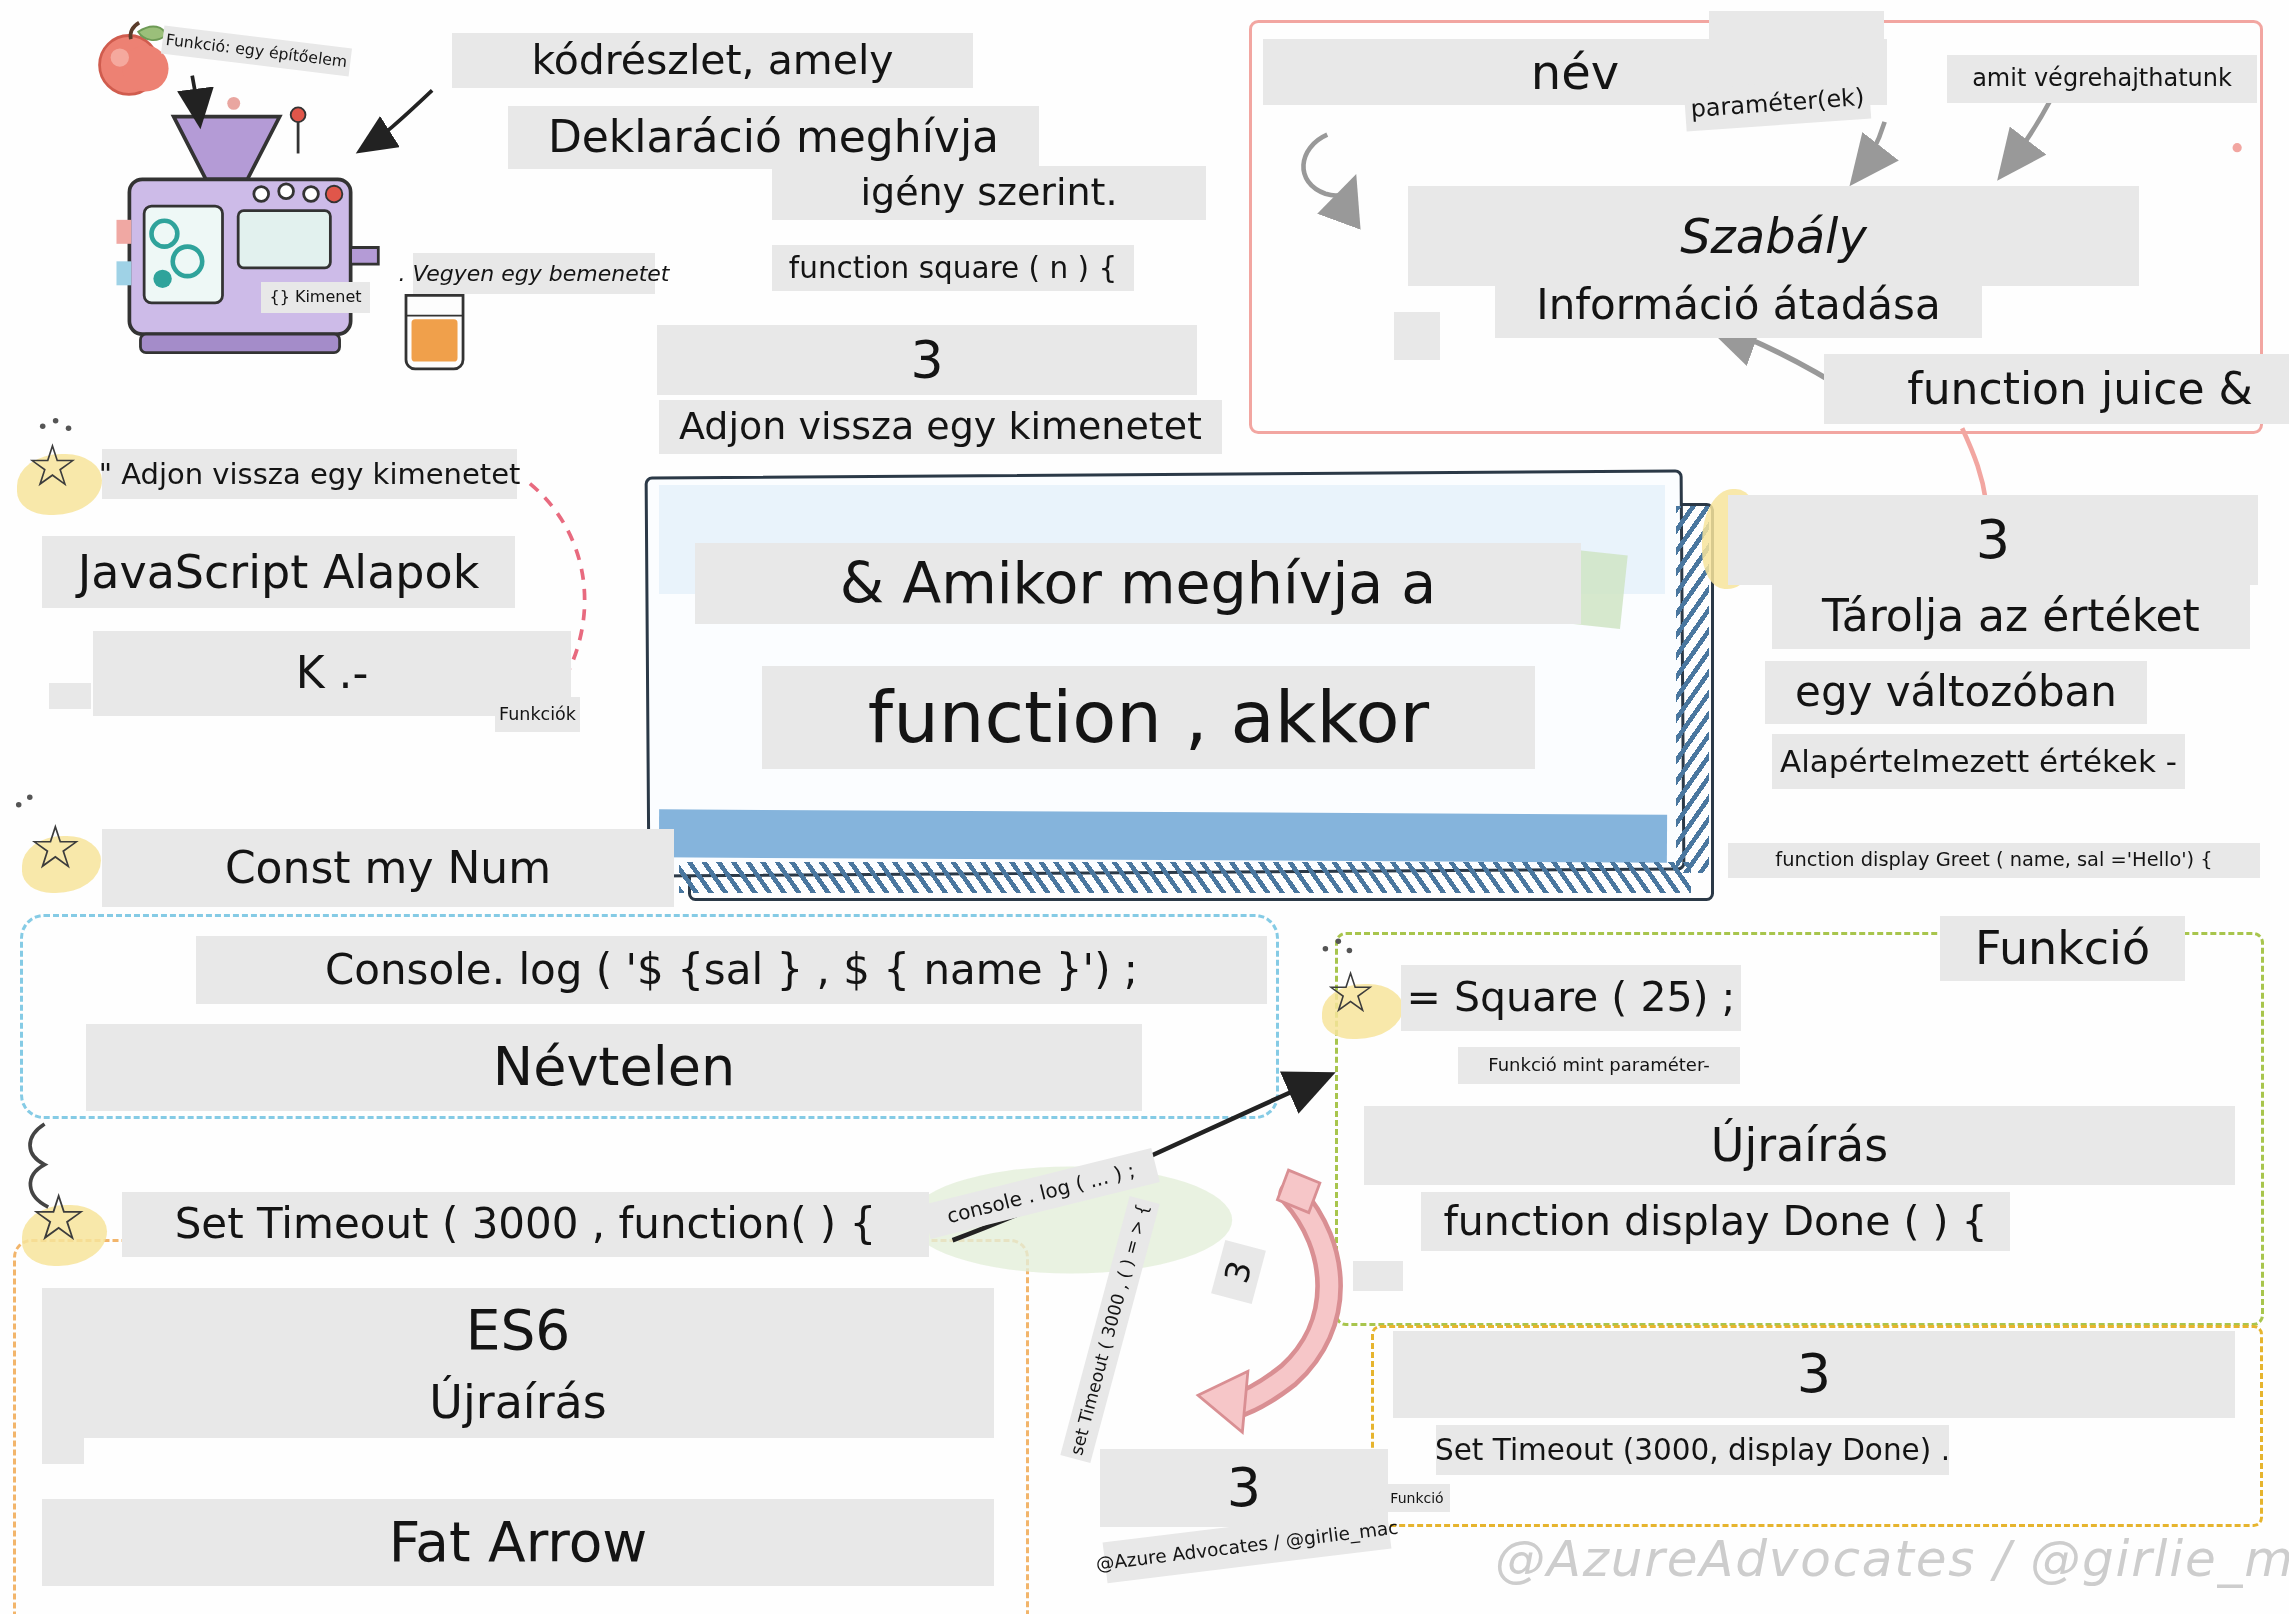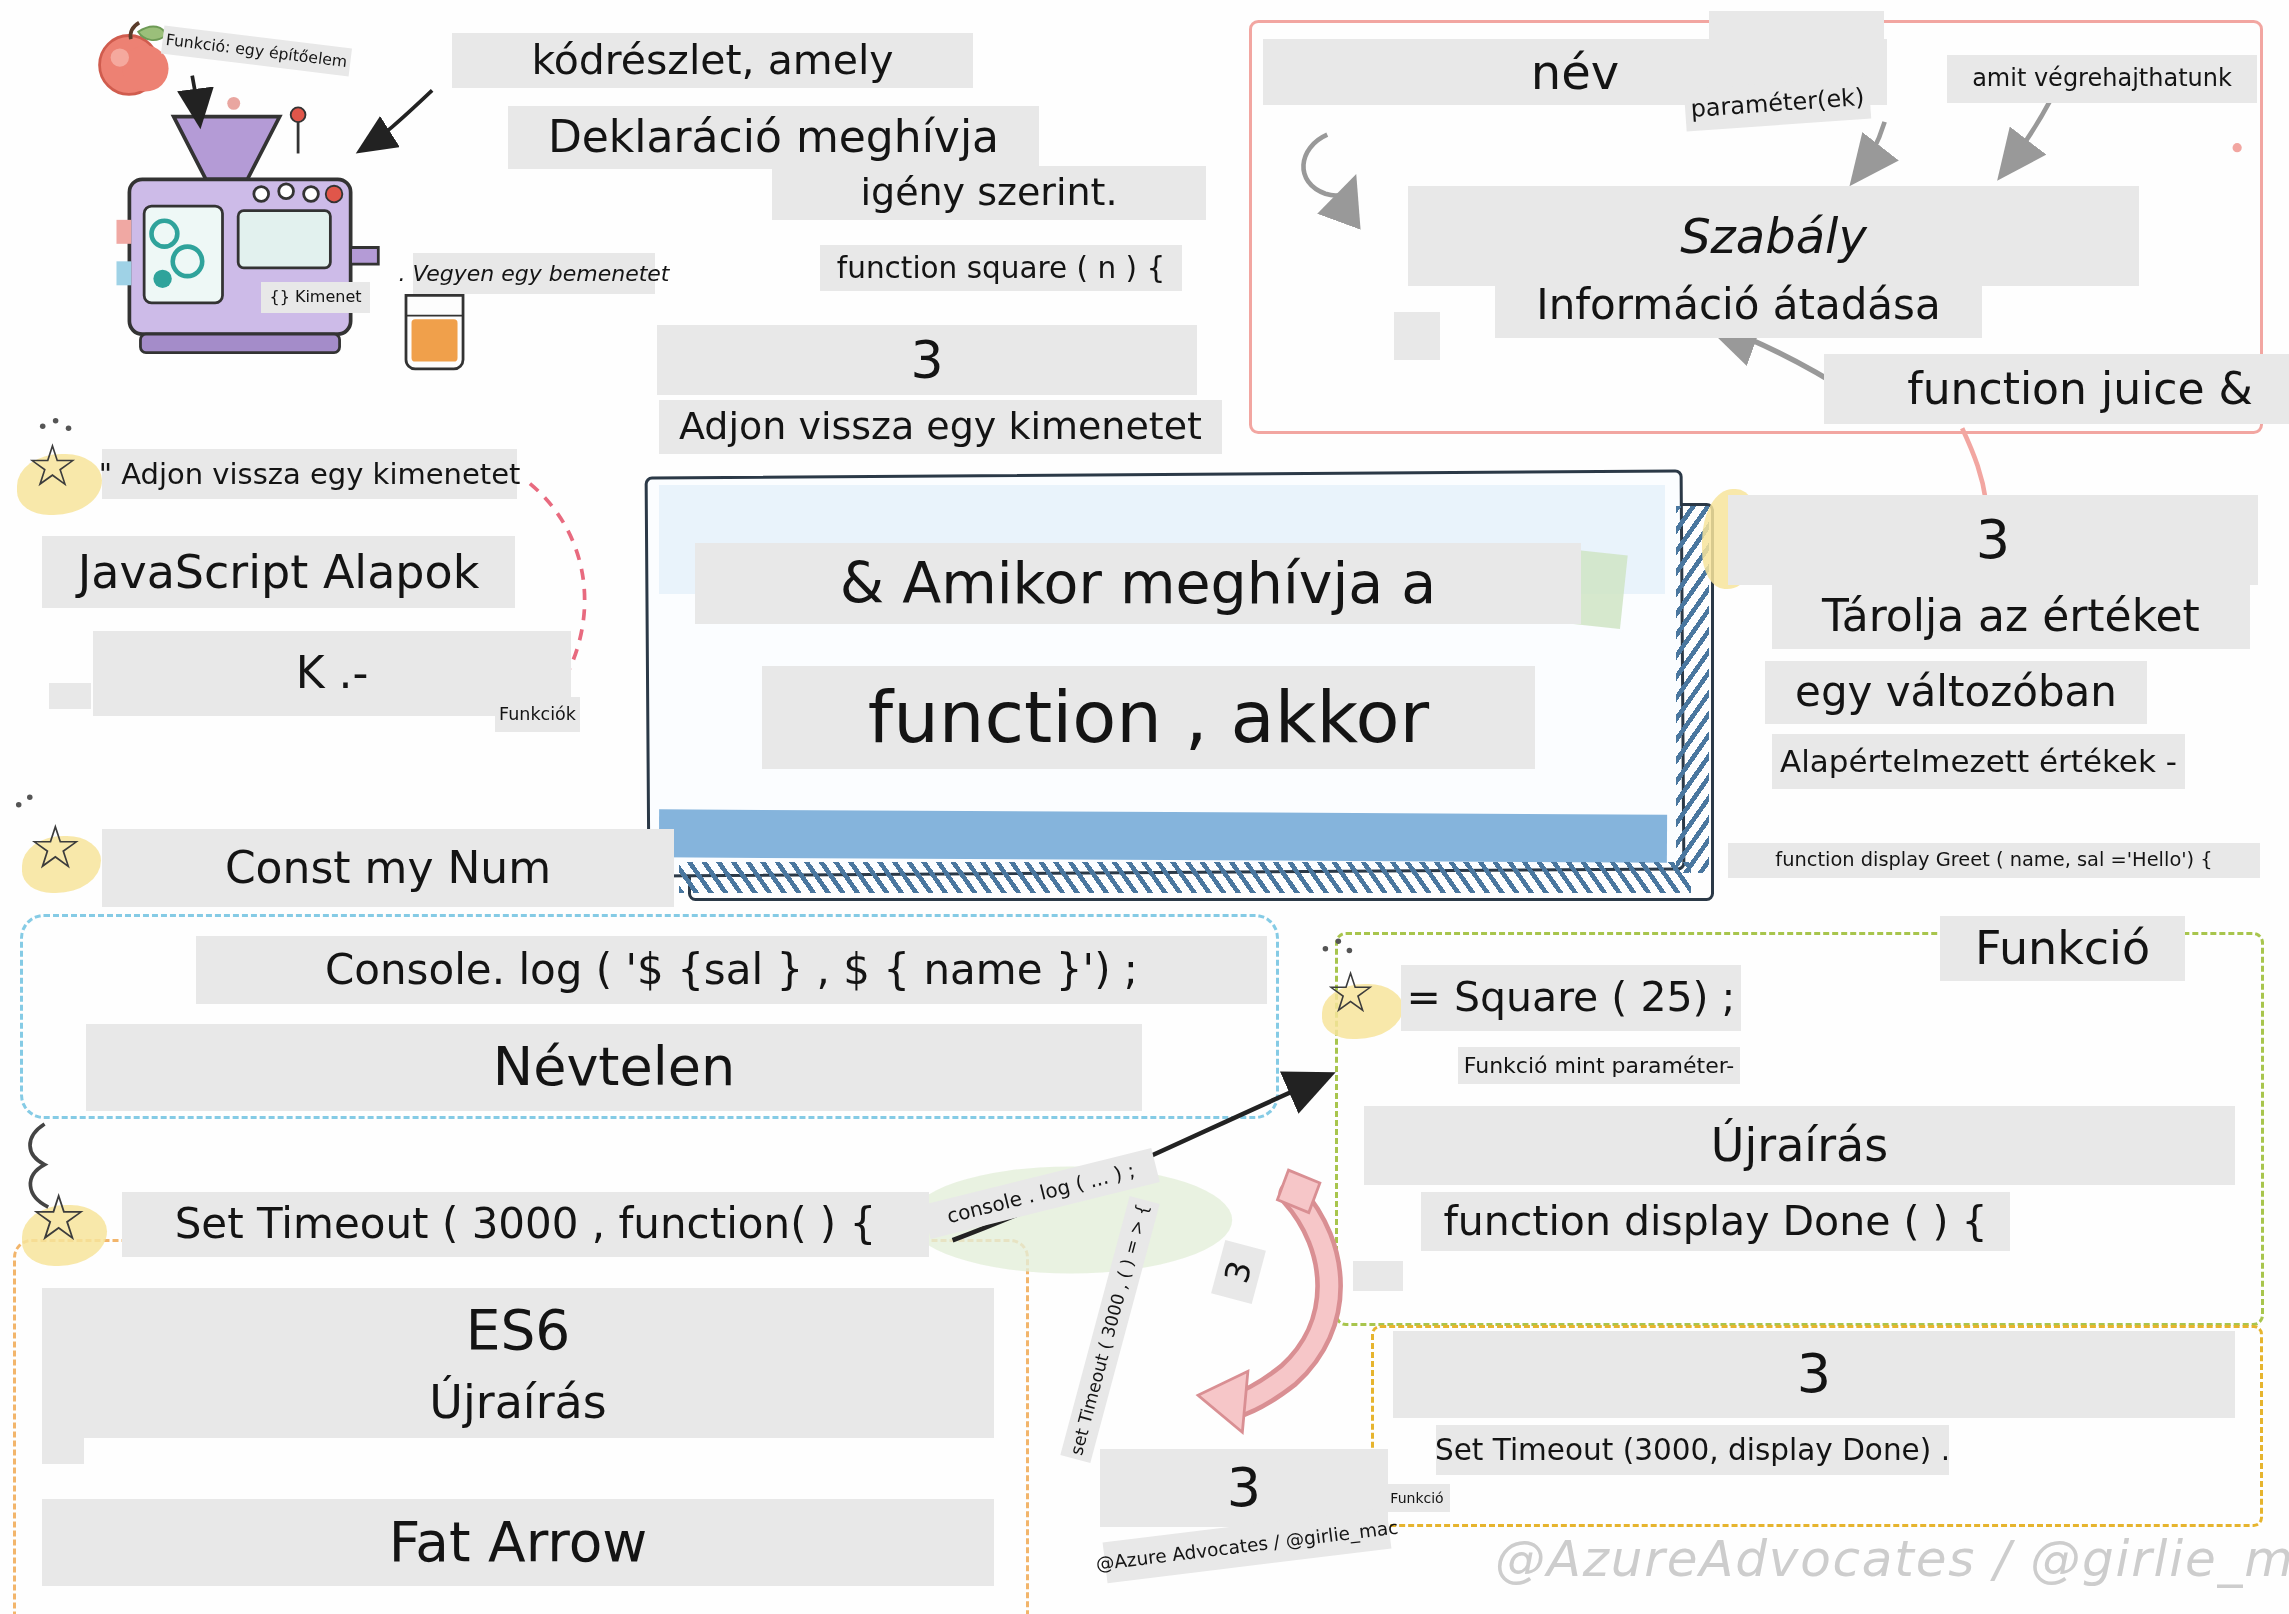--- a/index.html
+++ b/index.html
@@ -118,21 +118,21 @@
   <span class="star" style="left:1325px;top:964px;font-size:57px;">☆</span>
   <span class="star" style="left:29.5px;top:1185px;font-size:65px;">☆</span>
 
   <div class="bar" style="left:162px;top:37px;width:189px;height:28px;font-size:15.7px;transform:rotate(7deg);">Funkció: egy építőelem</div>
   <div class="bar" style="left:261px;top:282px;width:109px;height:31px;font-size:16px;">{} Kimenet</div>
   <div class="bar" style="left:413px;top:253px;width:242px;height:41px;font-size:22px;font-style:italic;">. Vegyen egy bemenetet</div>
 
   <div class="bar" style="left:452px;top:33px;width:521px;height:55px;font-size:41px;text-align:right;">kódrészlet, amely</div>
   <div class="bar" style="left:508px;top:106px;width:531px;height:63px;font-size:44px;">Deklaráció meghívja</div>
   <div class="bar" style="left:772px;top:166px;width:434px;height:54px;font-size:38px;">igény szerint.</div>
-  <div class="bar" style="left:772px;top:245px;width:362px;height:46px;font-size:29.5px;margin-left:48px;">function square ( n ) {</div>
+  <div class="bar" style="left:772px;top:245px;width:362px;height:46px;font-size:29.5px;">function square ( n ) {</div>
   <div class="bar" style="left:657px;top:325px;width:540px;height:70px;font-size:52px;">3</div>
   <div class="bar" style="left:659px;top:400px;width:563px;height:54px;font-size:38px;">Adjon vissza egy kimenetet</div>
 
   <div class="bar" style="left:1709px;top:11px;width:175px;height:41px;"></div>
   <div class="bar" style="left:1263px;top:39px;width:624px;height:66px;font-size:48px;">név</div>
   <div class="bar" style="left:1685px;top:83px;width:185px;height:42px;font-size:24px;transform:rotate(-4deg);">paraméter(ek)</div>
   <div class="bar" style="left:1947px;top:55px;width:310px;height:48px;font-size:24px;">amit végrehajthatunk</div>
   <div class="bar" style="left:1408px;top:186px;width:731px;height:100px;font-size:48px;font-style:italic;">Szabály</div>
   <div class="bar" style="left:1495px;top:273px;width:487px;height:65px;font-size:42px;">Információ átadása</div>
   <div class="bar" style="left:1824px;top:354px;width:434px;height:70px;font-size:44px;padding-left:39px;">function juice &amp;</div>
@@ -152,21 +152,21 @@
   <div class="bar" style="left:495px;top:697px;width:85px;height:35px;font-size:17.5px;">Funkciók</div>
 
   <div class="bar" style="left:695px;top:543px;width:886px;height:81px;font-size:57px;">&amp; Amikor meghívja a</div>
   <div class="bar" style="left:762px;top:666px;width:773px;height:103px;font-size:72px;">function , akkor</div>
 
   <div class="bar" style="left:102px;top:829px;width:572px;height:78px;font-size:44px;">Const my Num</div>
   <div class="bar" style="left:196px;top:936px;width:1071px;height:68px;font-size:42px;">Console. log ( '$ {sal } , $ { name }') ;</div>
   <div class="bar" style="left:86px;top:1024px;width:1056px;height:87px;font-size:54px;">Névtelen</div>
 
   <div class="bar" style="left:1401px;top:965px;width:340px;height:66px;font-size:41px;">= Square ( 25) ;</div>
-  <div class="bar" style="left:1458px;top:1047px;width:282px;height:37px;font-size:22px;">Funkció mint paraméter-</div>
+  <div class="bar" style="left:1458px;top:1047px;width:282px;height:37px;font-size:18px;">Funkció mint paraméter-</div>
   <div class="bar" style="left:1364px;top:1106px;width:871px;height:79px;font-size:46px;">Újraírás</div>
   <div class="bar" style="left:1421px;top:1192px;width:589px;height:59px;font-size:41px;">function display Done ( ) {</div>
   <div class="bar" style="left:1353px;top:1261px;width:50px;height:29.5px;"></div>
 
   <div class="bar" style="left:122px;top:1192px;width:807px;height:65px;font-size:42px;">Set Timeout ( 3000 , function( ) {</div>
   <div class="bar" style="left:42px;top:1288px;width:952px;height:85px;font-size:55px;">ES6</div>
   <div class="bar" style="left:42px;top:1366px;width:952px;height:72px;font-size:46px;">Újraírás</div>
   <div class="bar" style="left:42px;top:1438px;width:42px;height:26px;"></div>
   <div class="bar" style="left:42px;top:1499px;width:952px;height:87px;font-size:55px;">Fat Arrow</div>
 

